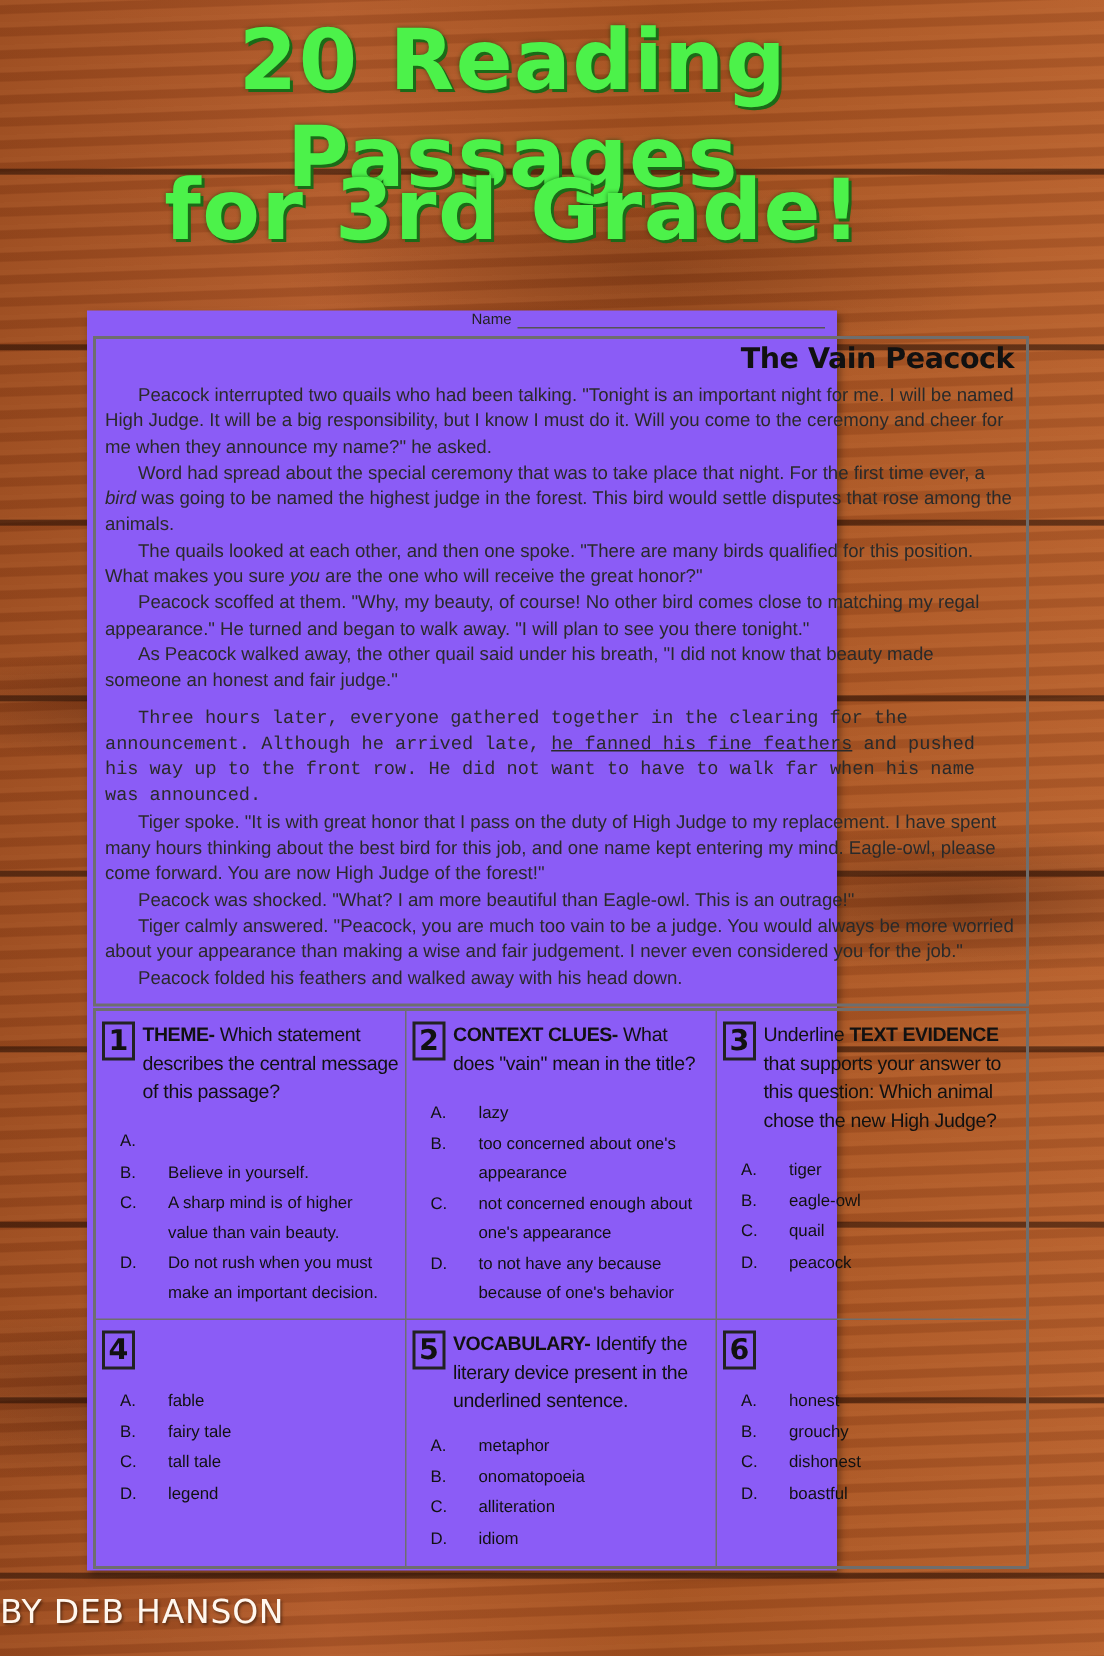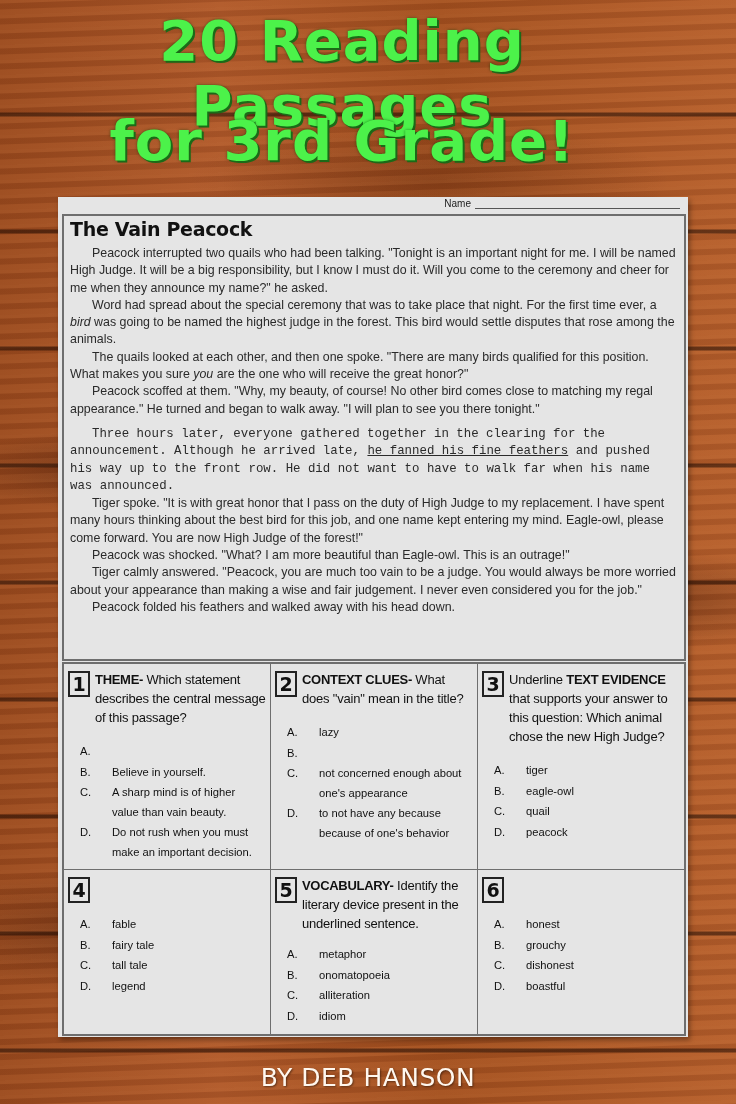--- a/index.html
+++ b/index.html
@@ -29,39 +29,39 @@
     font-family: "DejaVu Sans", sans-serif;
     font-weight: bold;
     font-size: 56px;
     letter-spacing: 1px;
     text-shadow: 2px 2px 0 #1b6a18, 0 0 3px rgba(0,60,0,0.6);
   }
   .headline.l1 { top: 8px; }
   .headline.l2 { top: 108px; }
 
   .paper {
-    position: absolute; left: 58px; top: 197px; width: 630px; height: 840px;
-    background: #e5e5e5;
+    position: absolute; left: 58px; top: 207px; width: 500px; height: 840px;
+    background: #8b5cf6;
     box-shadow: 2px 3px 5px rgba(0,0,0,0.35);
   }
   .name-line {
     position: absolute; right: 8px; top: 1px;
     font-size: 10px; color: #222;
     font-family: "Liberation Sans", sans-serif;
     display: flex; align-items: flex-end; gap: 4px;
   }
   .name-line .blank { width: 205px; border-bottom: 1.5px solid #555; height: 11px; }
 
   .passage {
     position: absolute; left: 4px; top: 17px; width: 624px; height: 447px;
     border: 2px solid #6e6e6e;
     padding: 2px 8px 0 6px;
   }
   .passage-title {
-    text-align: left; font-weight: bold; font-size: 19px; color: #111;
+    text-align: right; font-weight: bold; font-size: 19px; color: #111;
     font-family: "DejaVu Sans", sans-serif; margin-bottom: 5px; letter-spacing: -0.3px;
   }
   .para {
     font-family: "Liberation Sans", sans-serif;
     font-size: 12.4px; line-height: 17.3px; color: #2a2a2a;
     text-indent: 22px;
   }
   .para.gap { margin-top: 8px; font-family: Liberation Mono, monospace; }
   .para i { font-style: italic; }
   .para u { text-decoration: underline; }
@@ -91,22 +91,22 @@
   }
   .q-prompt { font-size: 13px; line-height: 19px; color: #111; letter-spacing: -0.2px; }
   .q-prompt b { font-weight: bold; letter-spacing: -0.3px; }
   .opts { margin-top: 15px; padding-left: 12px; }
   .opt { display: flex; font-size: 11.2px; line-height: 19.5px; color: #111; margin-bottom: 1px; }
   .opt .letter { width: 32px; flex: none; }
   .opt .txt { flex: 1; padding-right: 4px; }
   .q.tight .opts { margin-top: 12px; }
 
   .credit {
-    position: absolute; left: 0; width: 736px; top: 1063px; text-align: center;
-    color: #fff7ee; font-family: "DejaVu Sans", sans-serif; font-size: 25px;
+    position: absolute; left: 0; width: 736px; top: 1063px; text-align: left;
+    color: #fff7ee; font-family: "DejaVu Sans", sans-serif; font-size: 22px;
     letter-spacing: 0.5px; text-shadow: 1px 1px 2px rgba(0,0,0,0.45);
   }
 </style>
 </head>
 <body>
 
 <div class="headline l1">20 Reading Passages</div>
 <div class="headline l2">for 3rd Grade!</div>
 
 <div class="paper">
@@ -115,20 +115,21 @@
     <span class="blank"></span>
   </div>
 
   <div class="passage">
     <div class="passage-title">The Vain Peacock</div>
 
     <p class="para">Peacock interrupted two quails who had been talking. "Tonight is an important night for me. I will be named High Judge. It will be a big responsibility, but I know I must do it. Will you come to the ceremony and cheer for me when they announce my name?" he asked.</p>
     <p class="para"><span>Word had spread about the special ceremony that was to take place that night. For the first time ever, a </span><i>bird</i><span> was going to be named the highest judge in the forest. This bird would settle disputes that rose among the animals.</span></p>
     <p class="para"><span>The quails looked at each other, and then one spoke. "There are many birds qualified for this position. What makes you sure </span><i>you</i><span> are the one who will receive the great honor?"</span></p>
     <p class="para">Peacock scoffed at them. "Why, my beauty, of course! No other bird comes close to matching my regal appearance." He turned and began to walk away. "I will plan to see you there tonight."</p>
+    <p class="para">As Peacock walked away, the other quail said under his breath, "I did not know that beauty made someone an honest and fair judge."</p>
     <p class="para gap"><span>Three hours later, everyone gathered together in the clearing for the announcement. Although he arrived late, </span><u>he fanned his fine feathers</u><span> and pushed his way up to the front row. He did not want to have to walk far when his name was announced.</span></p>
     <p class="para">Tiger spoke. "It is with great honor that I pass on the duty of High Judge to my replacement. I have spent many hours thinking about the best bird for this job, and one name kept entering my mind. Eagle-owl, please come forward. You are now High Judge of the forest!"</p>
     <p class="para">Peacock was shocked. "What? I am more beautiful than Eagle-owl. This is an outrage!"</p>
     <p class="para">Tiger calmly answered. "Peacock, you are much too vain to be a judge. You would always be more worried about your appearance than making a wise and fair judgement. I never even considered you for the job."</p>
     <p class="para">Peacock folded his feathers and walked away with his head down.</p>
   </div>
 
   <div class="questions">
 
     <div class="q">
@@ -160,20 +161,21 @@
         <div class="q-num">2</div>
         <div class="q-prompt"><b>CONTEXT CLUES-</b><span> What does "vain" mean in the title?</span></div>
       </div>
       <div class="opts">
         <div class="opt">
             <span class="letter">A.</span>
             <span class="txt">lazy</span>
           </div>
         <div class="opt">
             <span class="letter">B.</span>
+            <span class="txt">too concerned about one's appearance</span>
           </div>
         <div class="opt">
             <span class="letter">C.</span>
             <span class="txt">not concerned enough about one's appearance</span>
           </div>
         <div class="opt">
             <span class="letter">D.</span>
             <span class="txt">to not have any because because of one's behavior</span>
           </div>
       </div>

